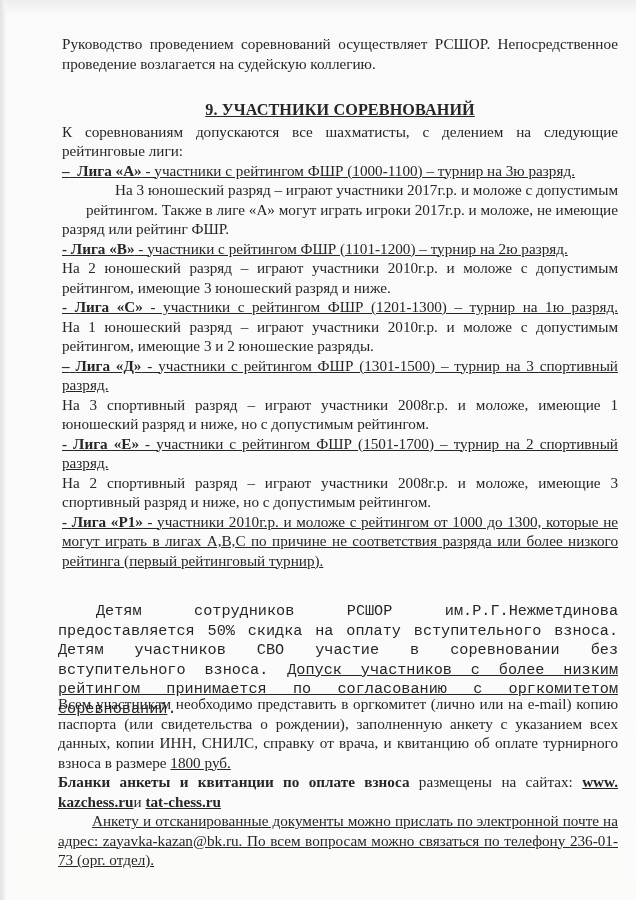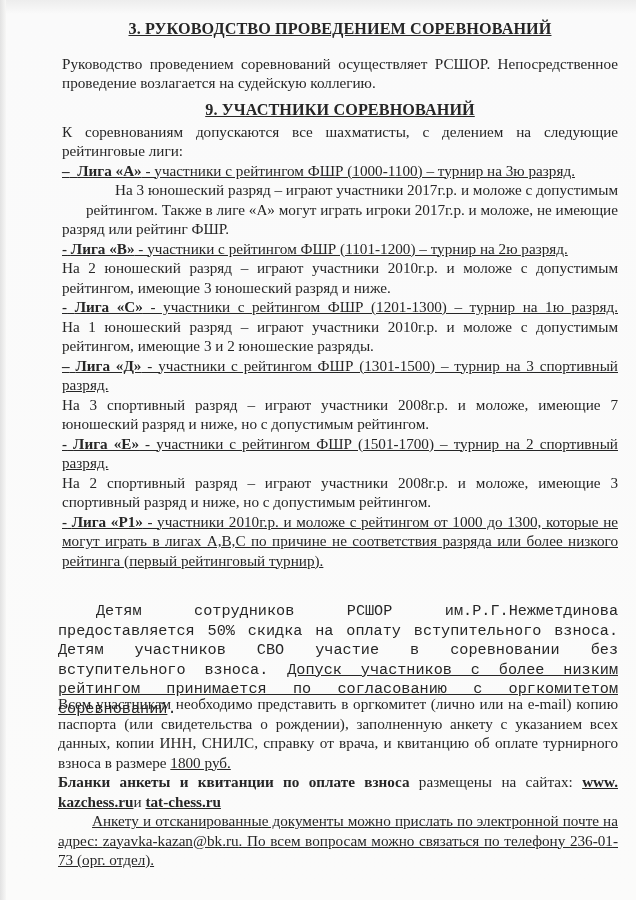--- a/index.html
+++ b/index.html
@@ -37,21 +37,20 @@
   </style>
 </head>
 <body>
 
 <div class="page"></div>
 <div class="edge-left"></div>
 
 <div class="content">
 
   <div class="block" style="top:20px;">
-    <div class="h">3. РУКОВОДСТВО ПРОВЕДЕНИЕМ СОРЕВНОВАНИЙ</div>
     <p class="p last-left" style="margin-top:14px;">Руководство проведением соревнований осуществляет РСШОР. Непосредственное проведение возлагается на судейскую коллегию.</p>
   </div>
 
   <div class="block" style="top:101px;">
     <div class="h">9. УЧАСТНИКИ СОРЕВНОВАНИЙ</div>
     <p class="p last-left" style="margin-top:1px;">К соревнованиям допускаются все шахматисты, с делением на следующие рейтинговые лиги:</p>
 
     <p class="p last-left">
       <span class="u"><span class="b">–</span>&nbsp; <span class="b">Лига «А»</span><span> - участники с рейтингом ФШР (1000-1100)  –  турнир на 3ю разряд.</span></span>
     </p>
@@ -63,21 +62,21 @@
     <p class="p last-left">На 2 юношеский разряд – играют участники 2010г.р. и моложе с допустимым рейтингом, имеющие 3 юношеский разряд и ниже.</p>
 
     <p class="p" style="text-align-last: justify;">
       <span class="u"><span class="b">-</span> <span class="b">Лига «С»</span><span> - участники с рейтингом ФШР (1201-1300) – турнир на 1ю разряд.</span></span>
     </p>
     <p class="p last-left">На 1 юношеский разряд – играют участники 2010г.р. и моложе с допустимым рейтингом, имеющие 3 и 2 юношеские разряды.</p>
 
     <p class="p last-left">
       <span class="u"><span class="b">–</span> <span class="b">Лига «Д»</span><span> - участники с рейтингом ФШР (1301-1500)  –  турнир на 3 спортивный разряд.</span></span>
     </p>
-    <p class="p last-left">На 3 спортивный разряд – играют участники 2008г.р. и моложе, имеющие 7 юношеский разряд и ниже, но с допустимым рейтингом.</p>
+    <p class="p last-left">На 3 спортивный разряд – играют участники 2008г.р. и моложе, имеющие 1 юношеский разряд и ниже, но с допустимым рейтингом.</p>
 
     <p class="p last-left">
       <span class="u"><span class="b">-</span> <span class="b">Лига «Е»</span><span> - участники с рейтингом ФШР (1501-1700) – турнир на 2 спортивный разряд.</span></span>
     </p>
     <p class="p last-left">На 2 спортивный разряд – играют участники 2008г.р. и моложе, имеющие 3 спортивный разряд и ниже, но с допустимым рейтингом.</p>
 
     <p class="p last-left">
       <span class="u"><span class="b">-</span> <span class="b">Лига «Р1»</span><span> - участники 2010г.р. и моложе с рейтингом от 1000 до 1300, которые не могут играть в лигах А,В,С по причине не соответствия разряда или более низкого рейтинга (первый рейтинговый турнир).</span></span>
     </p>
 

